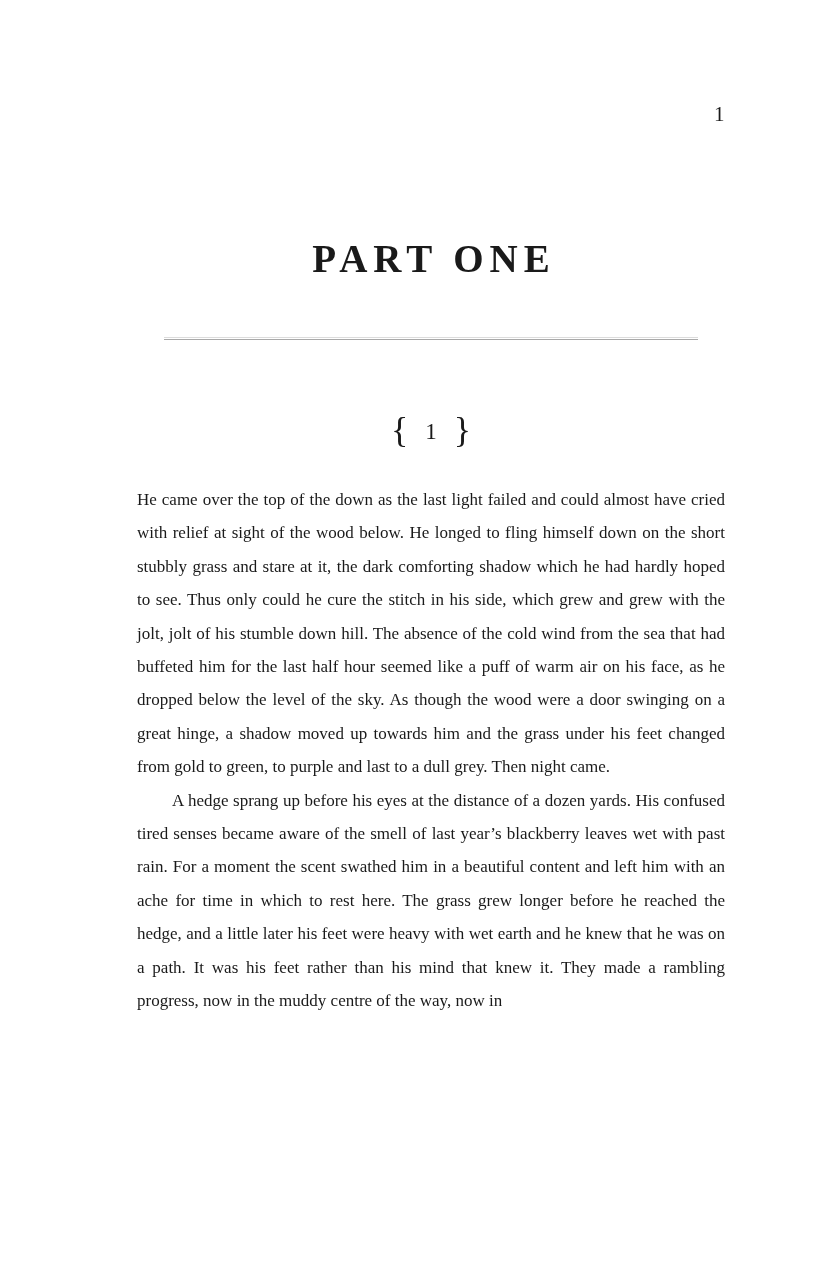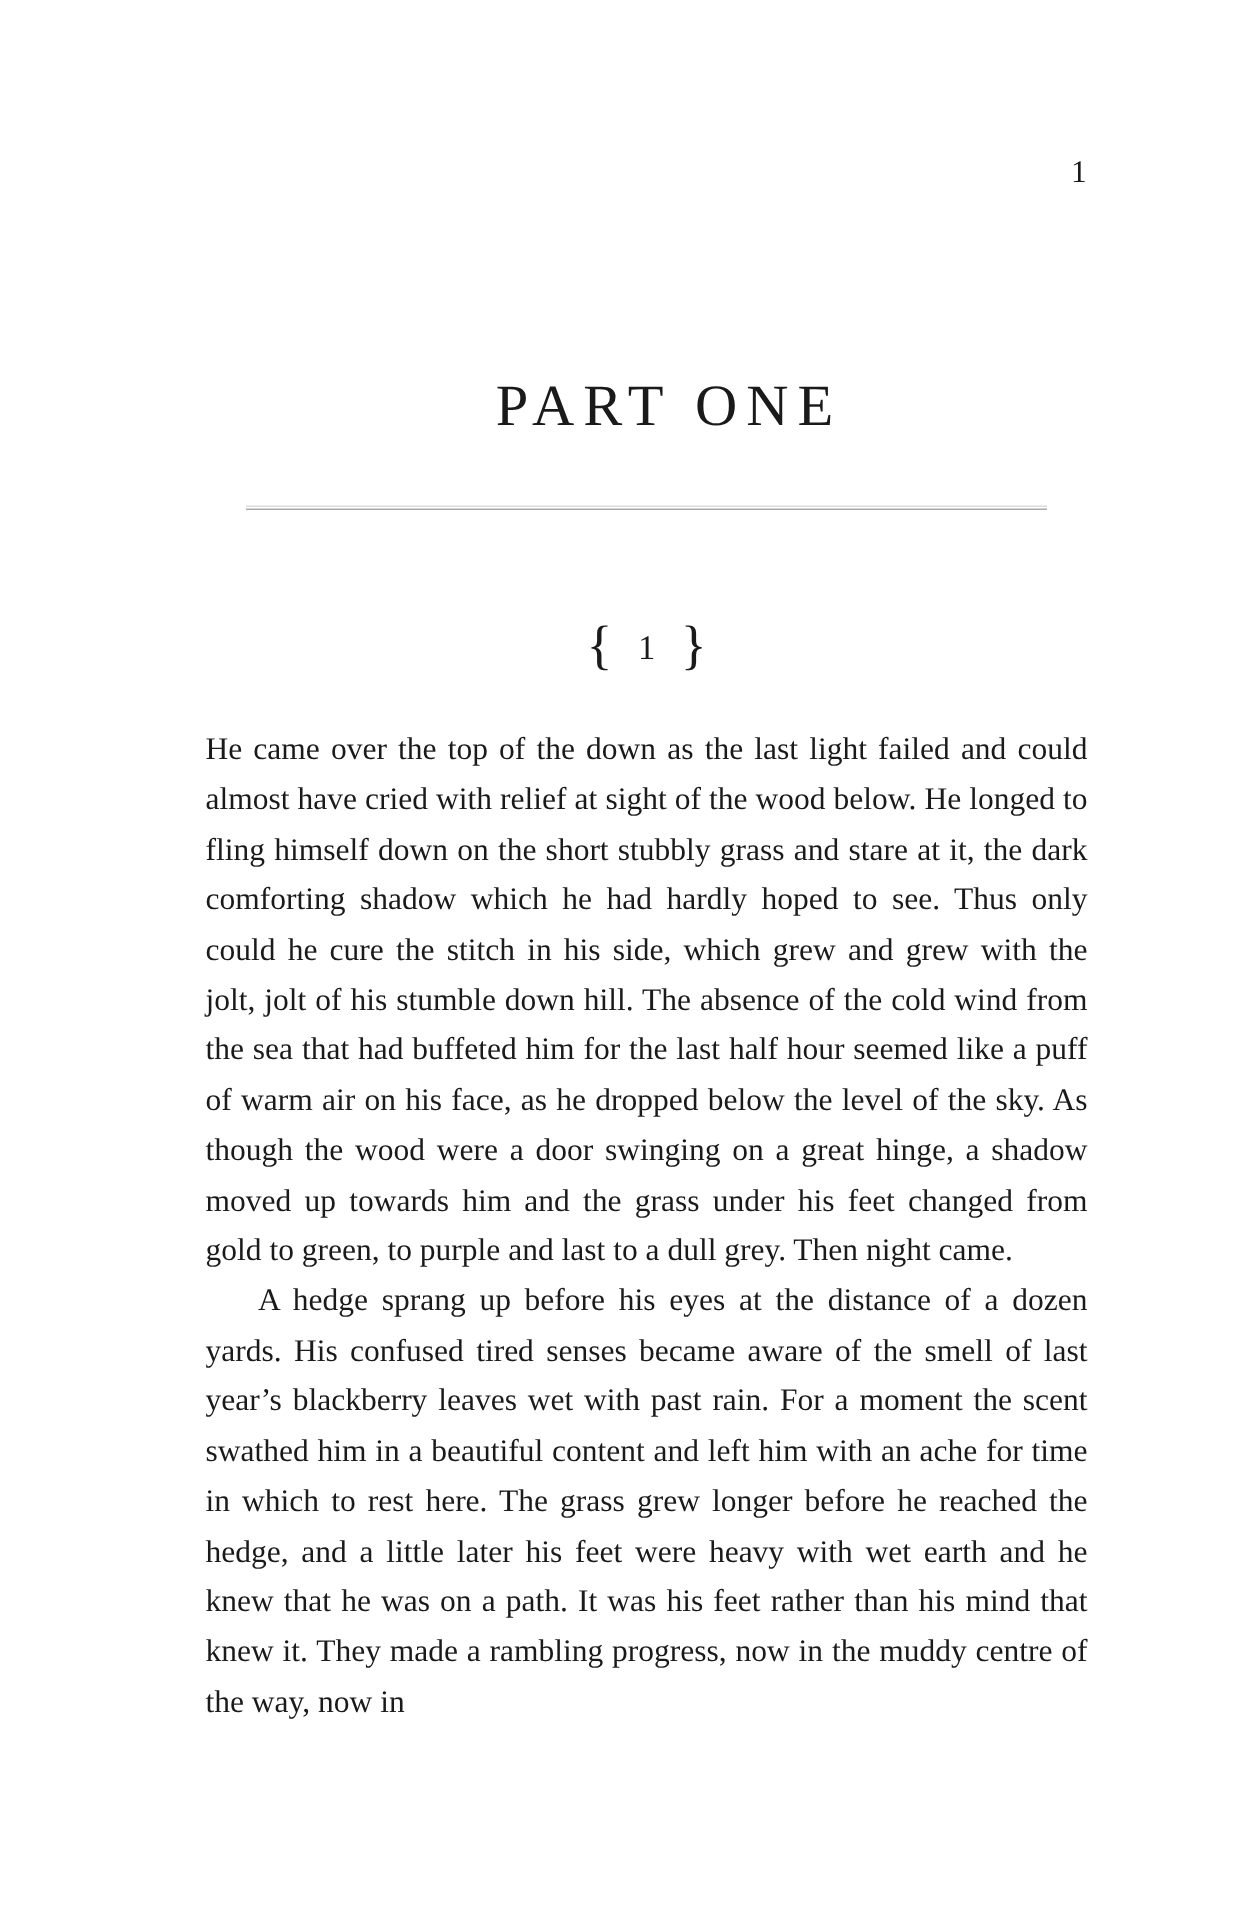--- a/index.html
+++ b/index.html
@@ -26,24 +26,24 @@
     font-size: 21px;
     line-height: 1.1;
     font-feature-settings: "onum";
     letter-spacing: 0.5px;
   }
   .part-heading {
     position: absolute;
     top: 237px;
     left: 137px;
     width: 588px;
-    margin: 12px;
+    margin: 0;
     text-align: center;
     font-size: 39px;
-    font-weight: 400;
+    font-weight: 700;
     line-height: 1.15;
     letter-spacing: 6px;
     text-indent: 6px; 
   }
   .divider {
     position: absolute;
     top: 337px;
     left: 164px;
     width: 534px;
     height: 3px;
@@ -73,21 +73,21 @@
     padding: 0 17px;
     position: relative;
     top: 1px;
     font-feature-settings: "onum";
   }
   .body-text {
     position: absolute;
     top: 483px;
     left: 137px;
     width: 588px;
-    font-size: 21px;
+    font-size: 17px;
     line-height: 33.4px;
     text-align: justify;
     text-justify: inter-word;
   }
   .para {
     margin: 0;
     padding: 0;
   }
   .para.indented {
     text-indent: 35px;

